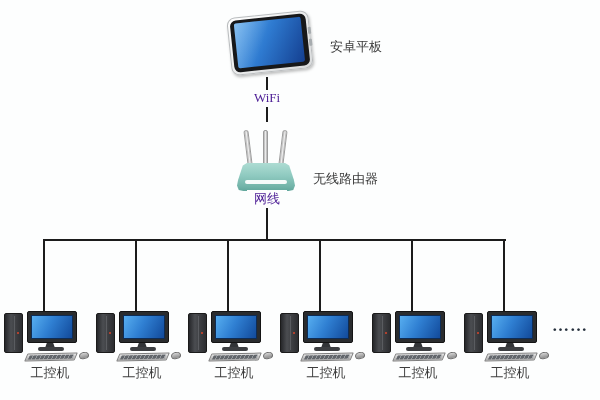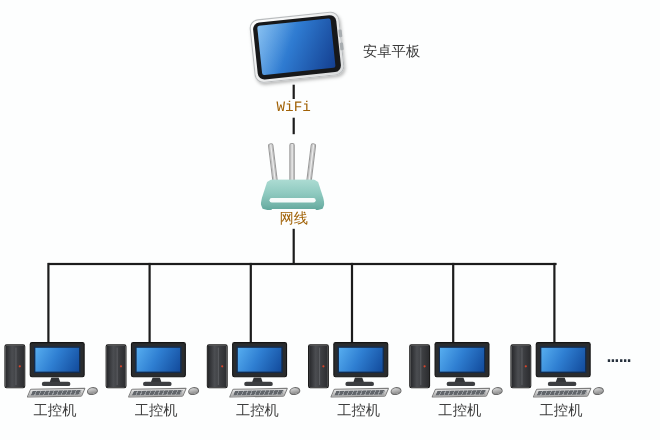--- a/index.html
+++ b/index.html
@@ -1,26 +1,26 @@
 <!DOCTYPE html>
 <html><head>
 <meta charset="utf-8">
 <style>
   html,body{margin:0;padding:0;background:#fff;}
   .canvas{
     position:relative;width:600px;height:400px;overflow:hidden;
     background:#fdfefe;
-    font-family:Liberation Mono, monospace;
+    font-family:Liberation Serif, serif;
   }
   .lbl{position:absolute;font-size:13px;color:#3a3a3a;white-space:nowrap;}
 
   
   .vline{position:absolute;width:2px;background:#1c1c1c;}
   .hline{position:absolute;height:2px;background:#1c1c1c;}
-  .link-label{position:absolute;font-size:13px;color:#a16207;text-align:center;}
+  .link-label{position:absolute;font-size:13px;color:#4c1d95;text-align:center;}
   .link-label.masked{background:#fdfefe;padding:0 2px;}
 
   
   .tablet{position:absolute;left:229px;top:14px;width:80px;height:56px;
     transform:rotate(-6deg);
     background:linear-gradient(145deg,#ffffff,#d9dbdc);
     border:1px solid #b9bcbe;border-radius:8px;
     box-shadow:1px 2px 3px rgba(0,0,0,.25);}
   .tablet-bezel{position:absolute;left:2px;right:2px;top:2px;bottom:2px;
     background:#17181a;border-radius:6px;}
@@ -89,20 +89,21 @@
   <div class="link-label" style="left:246px;top:90px;width:42px;">WiFi</div>
   <div class="vline" style="left:266px;top:107px;height:15px;"></div>
 
   <div class="router">
     <div class="antenna" style="left:11px;transform:rotate(-7deg);"></div>
     <div class="antenna" style="left:26px;"></div>
     <div class="antenna" style="left:41px;transform:rotate(7deg);"></div>
     <div class="router-body"></div>
     <div class="router-stripe"></div>
   </div>
+  <div class="lbl" style="left:313px;top:170px;">无线路由器</div>
 
   <div class="vline" style="left:266px;top:191px;height:49px;"></div>
   <div class="link-label masked" style="left:247px;top:190px;width:36px;">网线</div>
 
   <div class="hline" style="left:44px;top:239px;width:462px;"></div>
   <div class="vline" style="left:43px;top:239px;height:74px;"></div>
   <div class="vline" style="left:135px;top:239px;height:74px;"></div>
   <div class="vline" style="left:227px;top:239px;height:74px;"></div>
   <div class="vline" style="left:319px;top:239px;height:74px;"></div>
   <div class="vline" style="left:411px;top:239px;height:74px;"></div>

